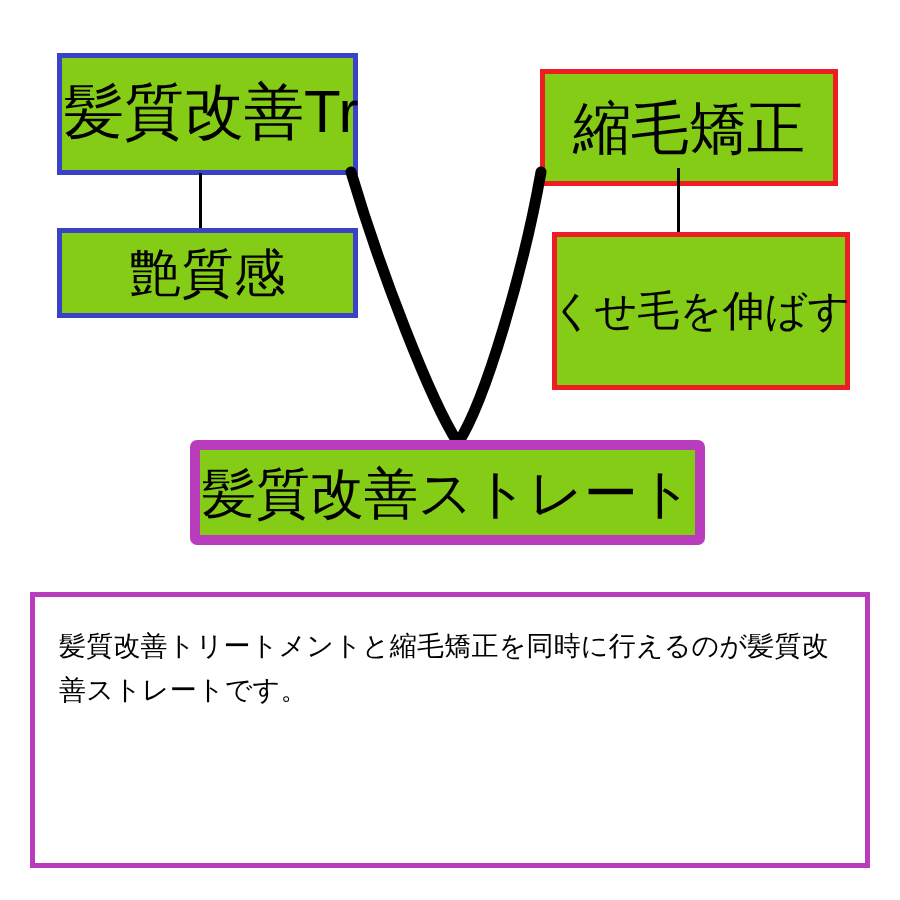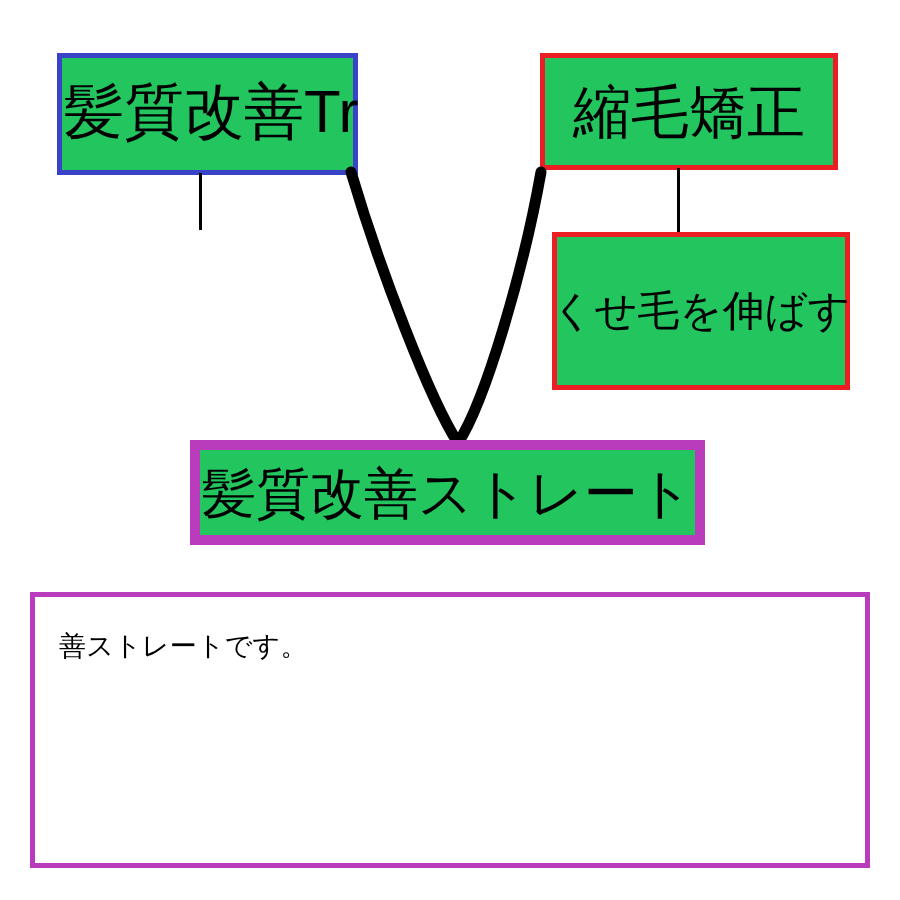--- a/index.html
+++ b/index.html
@@ -18,21 +18,21 @@
     position: relative;
     width: 900px;
     height: 900px;
     background: #ffffff;
   }
 
   
   .node {
     position: absolute;
     box-sizing: border-box;
-    background: #22c55e;
+    background: #84cc16;
     display: flex;
     align-items: center;
     justify-content: center;
     line-height: 1.0;
     white-space: nowrap;
   }
 
   
   .node-blue { border: 5px solid var(--blue); }
   
@@ -54,33 +54,34 @@
     padding-left: 2px;
   }
   #box-tr .label { transform: translateY(-2px); }
 
   #box-shine {
     left: 57px; top: 228px; width: 301px; height: 90px;
     font-size: 52px;
   }
 
   #box-straighten {
-    left: 540px; top: 53px; width: 298px; height: 117px;
+    left: 540px; top: 69px; width: 298px; height: 117px;
     font-size: 58px;
   }
 
   #box-curl {
     left: 540px; top: 232px; width: 298px; height: 158px;
     font-size: 42px;
     margin-left: 12px;
   }
 
   #box-result {
     left: 190px; top: 440px; width: 515px; height: 105px;
     font-size: 54px;
+    border-radius: 7px;
   }
 
   
   .connector {
     position: absolute;
     background: #000000;
   }
   #connector-blue {
     left: 199px; top: 173px; width: 3px; height: 57px;
   }
@@ -119,20 +120,23 @@
 <body>
 
 <div id="canvas">
 
   <div class="node node-blue" id="box-tr">
     <span class="label">髪質改善Tr</span>
   </div>
 
   <div class="connector" id="connector-blue"></div>
 
+  <div class="node node-blue" id="box-shine">
+    <span class="label">艶質感</span>
+  </div>
 
   <div class="node node-red" id="box-straighten">
     <span class="label">縮毛矯正</span>
   </div>
 
   <div class="connector" id="connector-red"></div>
 
   <div class="node node-red" id="box-curl">
     <span class="label">くせ毛を伸ばす</span>
   </div>
@@ -140,18 +144,19 @@
   <svg id="v-curve" viewBox="0 0 900 900">
     <path d="M 351 172 C 380 270, 430 400, 458 443
              C 486 400, 524 268, 541 172" fill="none" stroke="#000000" stroke-width="11" stroke-linecap="round" stroke-linejoin="round"></path>
   </svg>
 
   <div class="node node-purple" id="box-result">
     <span class="label">髪質改善ストレート</span>
   </div>
 
   <div id="description-box">
+    <div class="desc-line">髪質改善トリートメントと縮毛矯正を同時に行えるのが髪質改</div>
     <div class="desc-line">善ストレートです。</div>
     <div class="spacer-sm"></div>
     <div class="spacer-sm"></div>
   </div>
 
 </div>
 
 </body></html>

